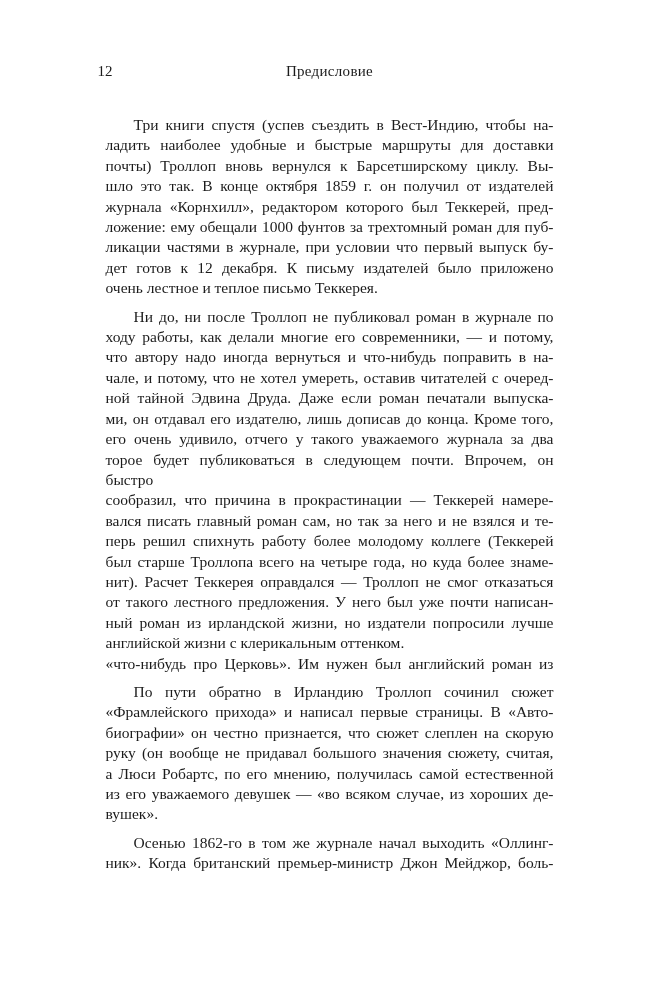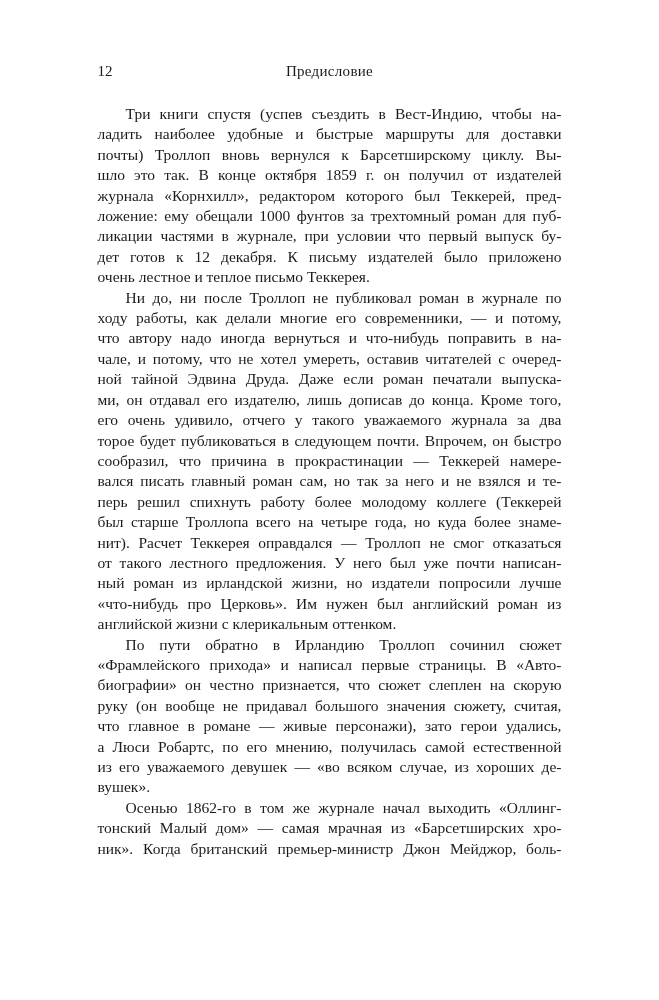--- a/index.html
+++ b/index.html
@@ -18,21 +18,21 @@
     margin: 0 auto;
   }
   .content {
     width: 464px;
     margin: 0 auto;
     padding-top: 63px;
   }
   .page-header {
     position: relative;
     height: 17px;
-    margin-bottom: 24px;
+    margin-bottom: 35px;
   }
   .page-number {
     position: absolute;
     left: 0;
     top: 0;
     font-size: 15px;
     line-height: 17px;
   }
   .running-title {
     position: absolute;
@@ -43,21 +43,21 @@
     font-size: 15px;
     line-height: 17px;
     letter-spacing: 0.3px;
   }
   .body-text {
     font-size: 15.5px;
     line-height: 20.4px;
     color: #1b1b1b;
   }
   .para {
-    margin: 0;
+    margin: 8px;
     padding: 0;
   }
   .line {
     display: block;
     text-align: justify;
     text-align-last: justify;
     white-space: normal;
   }
   .line.first {
     text-indent: 28px;
@@ -96,33 +96,31 @@
           <span class="line">ми, он отдавал его издателю, лишь дописав до конца. Кроме того,</span>
           <span class="line">его очень удивило, отчего у такого уважаемого журнала за два</span>
           <span class="line">торое будет публиковаться в следующем почти. Впрочем, он быстро</span>
           <span class="line">сообразил, что причина в прокрастинации — Теккерей намере-</span>
           <span class="line">вался писать главный роман сам, но так за него и не взялся и те-</span>
           <span class="line">перь решил спихнуть работу более молодому коллеге (Теккерей</span>
           <span class="line">был старше Троллопа всего на четыре года, но куда более знаме-</span>
           <span class="line">нит). Расчет Теккерея оправдался — Троллоп не смог отказаться</span>
           <span class="line">от такого лестного предложения. У него был уже почти написан-</span>
           <span class="line">ный роман из ирландской жизни, но издатели попросили лучше</span>
+          <span class="line para-end">английской жизни с клерикальным оттенком.</span>
           <span class="line">«что-нибудь про Церковь». Им нужен был английский роман из</span>
-          <span class="line para-end">английской жизни с клерикальным оттенком.</span>
         </p>
         <p class="para">
           <span class="line first">По пути обратно в Ирландию Троллоп сочинил сюжет</span>
           <span class="line">«Фрамлейского прихода» и написал первые страницы. В «Авто-</span>
           <span class="line">биографии» он честно признается, что сюжет слеплен на скорую</span>
           <span class="line">руку (он вообще не придавал большого значения сюжету, считая,</span>
-          <span class="line">что главное в романе — живые персонажи), зато герои удались,</span>
           <span class="line">а Люси Робартс, по его мнению, получилась самой естественной</span>
           <span class="line">из его уважаемого девушек — «во всяком случае, из хороших де-</span>
           <span class="line para-end">вушек».</span>
         </p>
         <p class="para">
           <span class="line first">Осенью 1862-го в том же журнале начал выходить «Оллинг-</span>
-          <span class="line">тонский Малый дом» — самая мрачная из «Барсетширских хро-</span>
           <span class="line">ник». Когда британский премьер-министр Джон Мейджор, боль-</span>
         </p>
       </div>
   </div>
 </div>
 
 </body></html>

